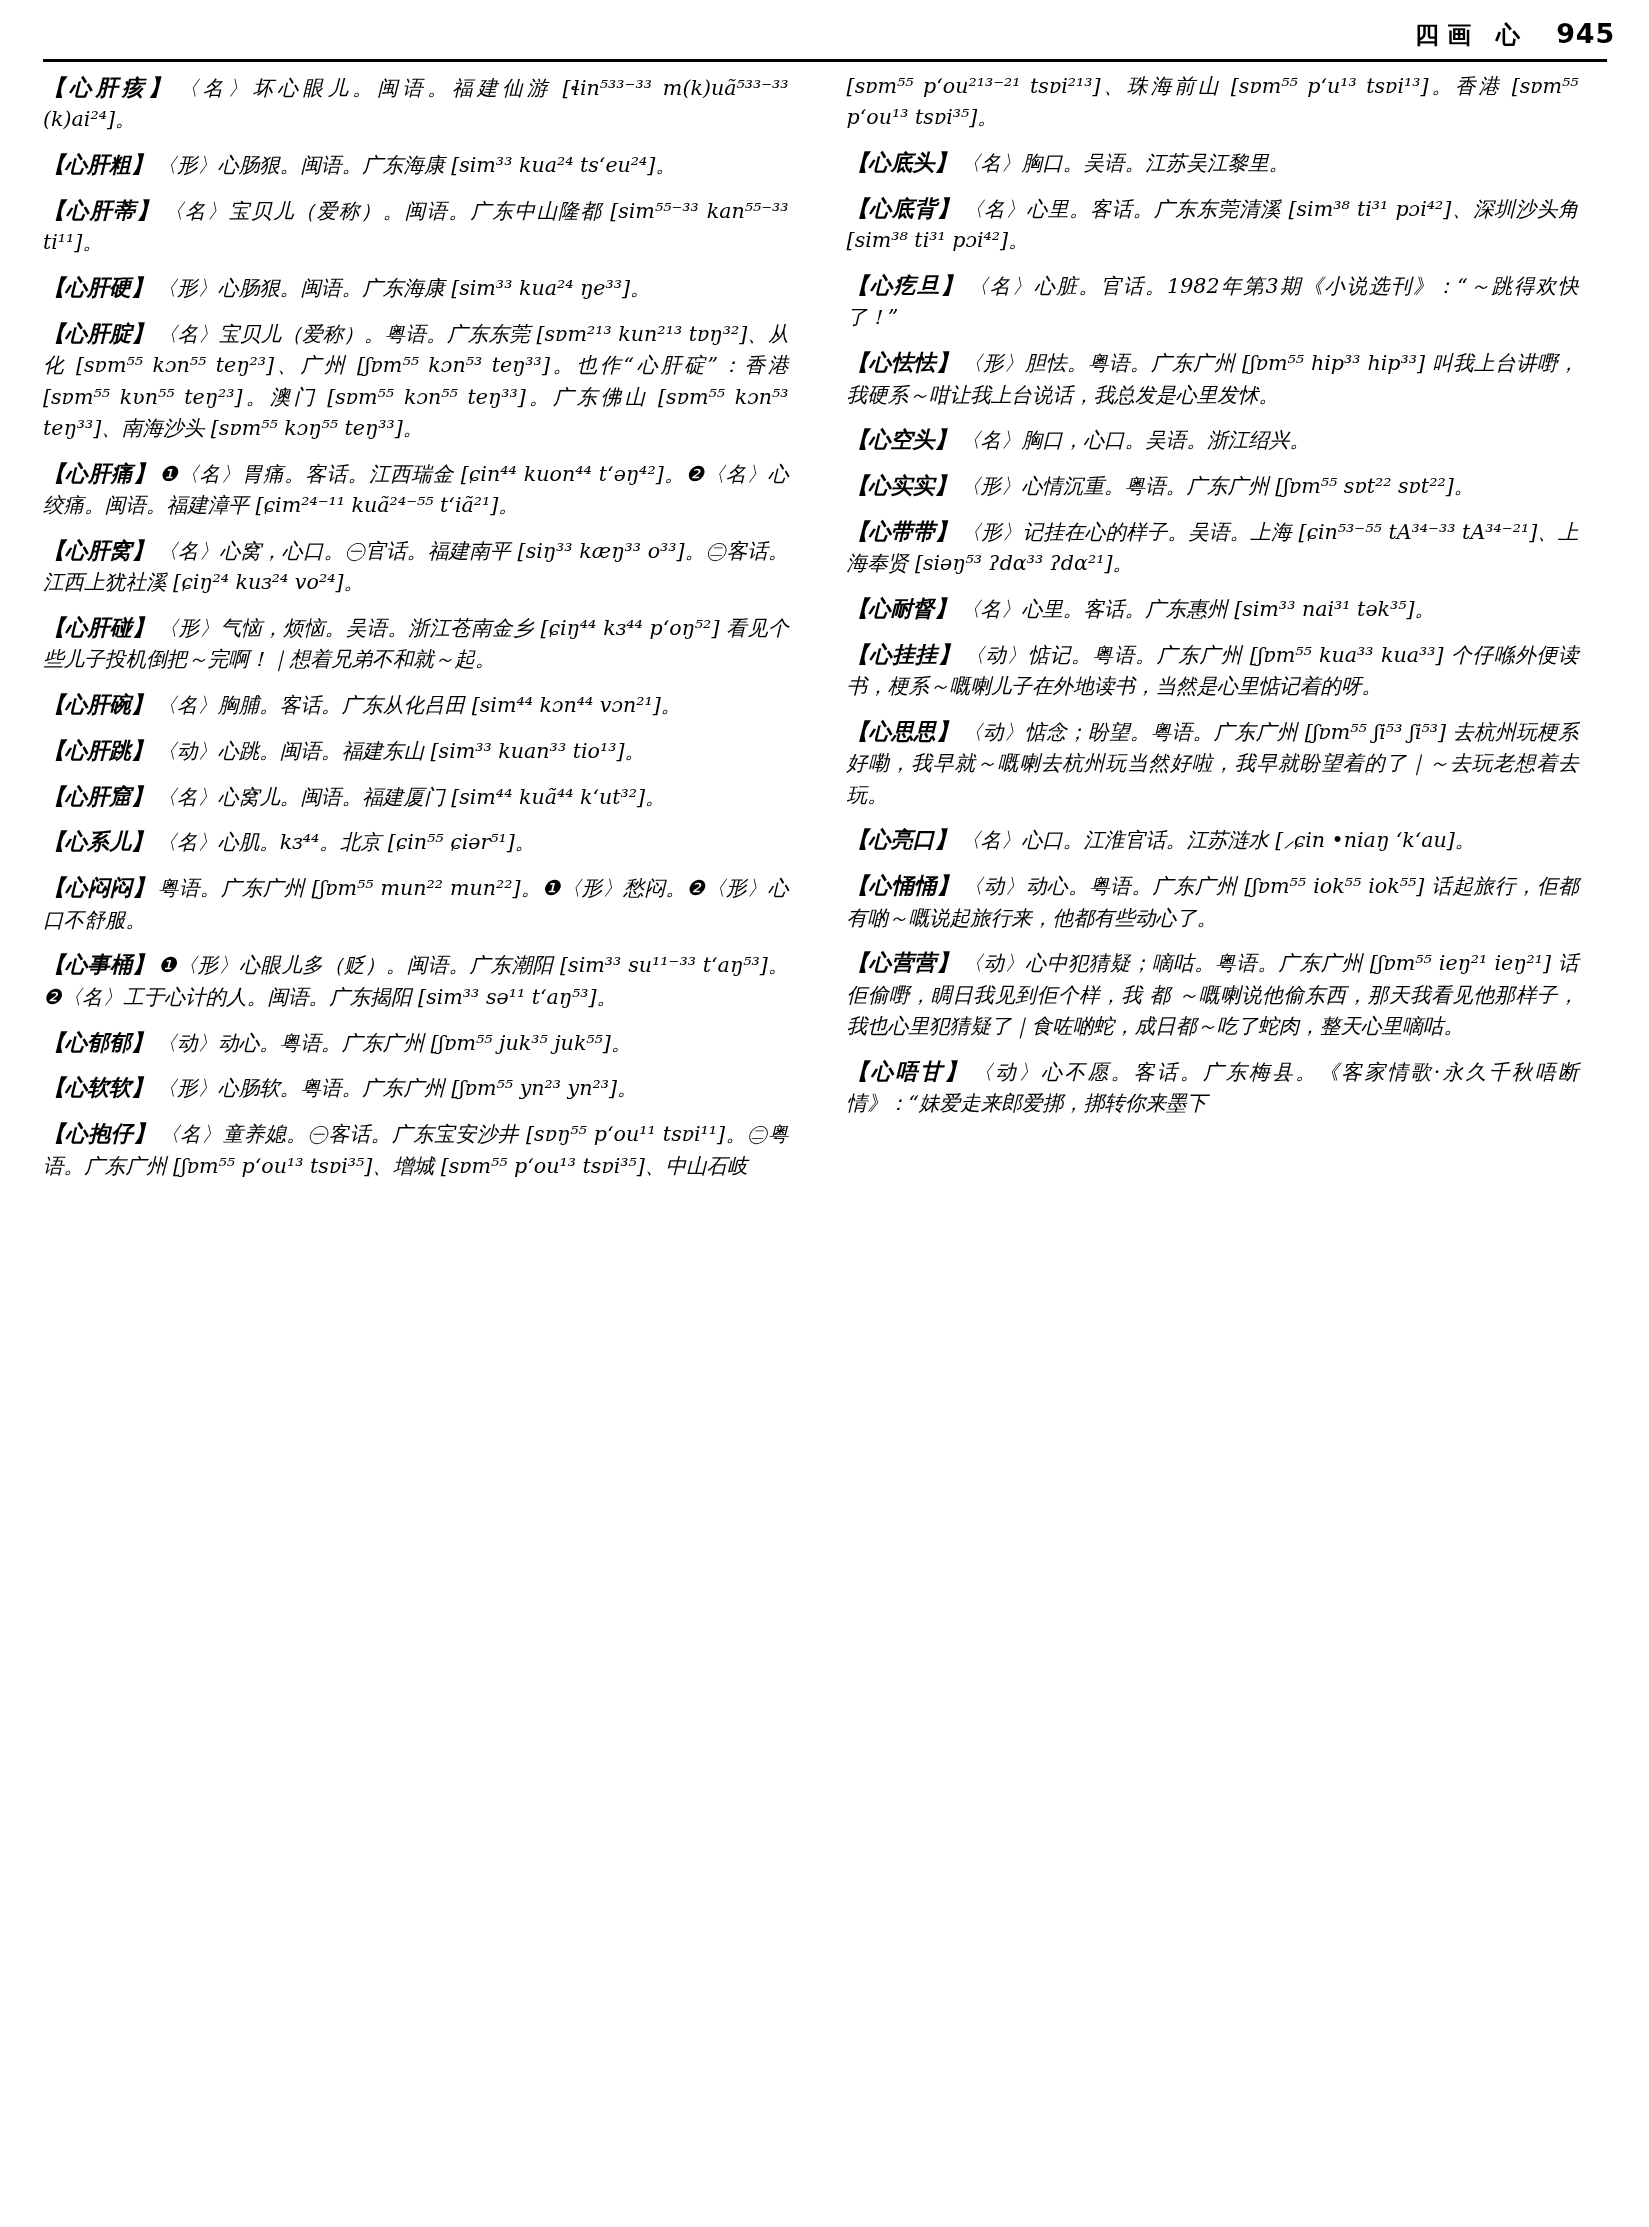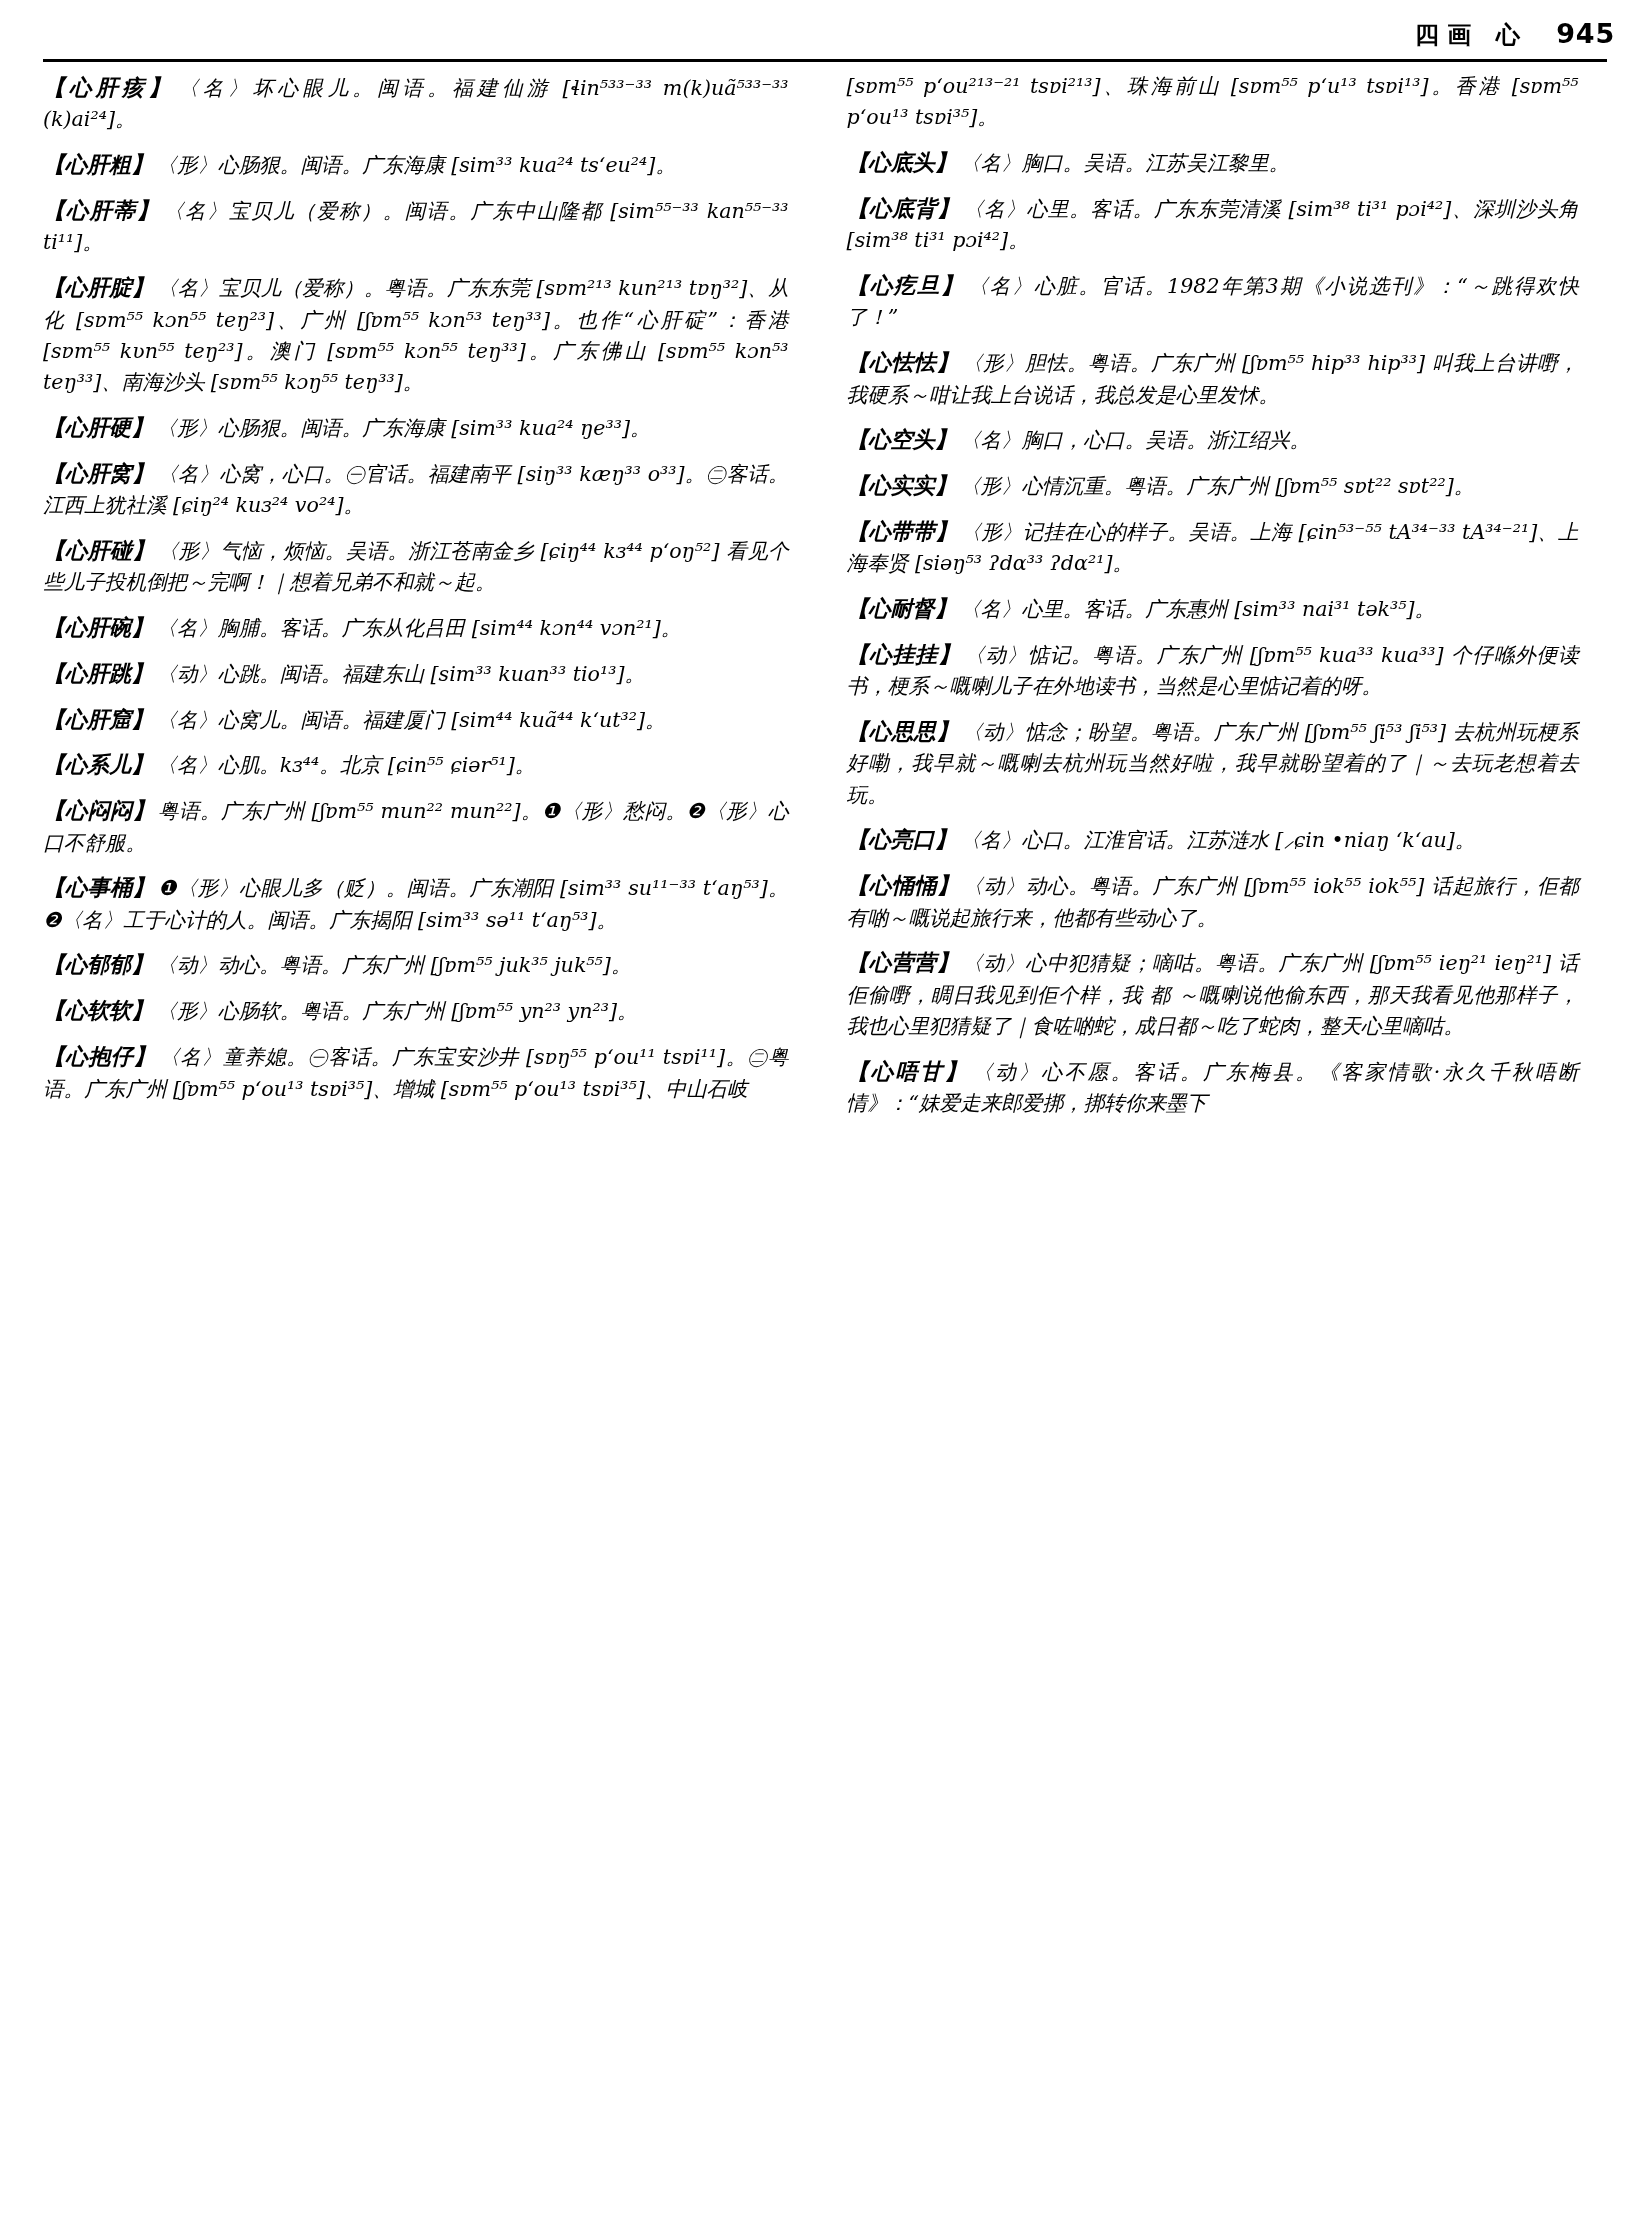--- a/index.html
+++ b/index.html
@@ -99,22 +99,23 @@
     <span class="hdr-label">四画 心</span>
     <span class="hdr-page">945</span>
   </div>
   <div class="rule-top"></div>
 
   <div class="cols">
     <div class="col left" id="col0">
         <div class="entry"><span class="headword">【心肝痎】</span><span class="body">〈名〉坏心眼儿。闽语。福建仙游 [ɬin⁵³³⁻³³ m(k)uã⁵³³⁻³³ (k)ai²⁴]。</span></div>
         <div class="entry"><span class="headword">【心肝粗】</span><span class="body">〈形〉心肠狠。闽语。广东海康 [sim³³ kua²⁴ tsʻeu²⁴]。</span></div>
         <div class="entry"><span class="headword">【心肝蒂】</span><span class="body">〈名〉宝贝儿（爱称）。闽语。广东中山隆都 [sim⁵⁵⁻³³ kan⁵⁵⁻³³ ti¹¹]。</span></div>
+        <div class="entry"><span class="headword">【心肝硬】</span><span class="body">〈形〉心肠狠。闽语。广东海康 [sim³³ kua²⁴ ŋe³³]。</span></div>
         <div class="entry"><span class="headword">【心肝腚】</span><span class="body">〈名〉宝贝儿（爱称）。粤语。广东东莞 [sɐm²¹³ kun²¹³ tɐŋ³²]、从化 [sɐm⁵⁵ kɔn⁵⁵ teŋ²³]、广州 [ʃɐm⁵⁵ kɔn⁵³ teŋ³³]。也作“心肝碇”：香港 [sɐm⁵⁵ kʋn⁵⁵ teŋ²³]。澳门 [sɐm⁵⁵ kɔn⁵⁵ teŋ³³]。广东佛山 [sɐm⁵⁵ kɔn⁵³ teŋ³³]、南海沙头 [sɐm⁵⁵ kɔŋ⁵⁵ teŋ³³]。</span></div>
-        <div class="entry"><span class="headword">【心肝硬】</span><span class="body">〈形〉心肠狠。闽语。广东海康 [sim³³ kua²⁴ ŋe³³]。</span></div>
+        <div class="entry"><span class="headword">【心肝痛】</span><span class="body">❶〈名〉胃痛。客话。江西瑞金 [ɕin⁴⁴ kuon⁴⁴ tʻəŋ⁴²]。❷〈名〉心绞痛。闽语。福建漳平 [ɕim²⁴⁻¹¹ kuã²⁴⁻⁵⁵ tʻiã²¹]。</span></div>
         <div class="entry"><span class="headword">【心肝窝】</span><span class="body">〈名〉心窝，心口。㊀官话。福建南平 [siŋ³³ kæŋ³³ o³³]。㊁客话。江西上犹社溪 [ɕiŋ²⁴ kuɜ²⁴ vo²⁴]。</span></div>
         <div class="entry"><span class="headword">【心肝碰】</span><span class="body">〈形〉气恼，烦恼。吴语。浙江苍南金乡 [ɕiŋ⁴⁴ kɜ⁴⁴ pʻoŋ⁵²] 看见个些儿子投机倒把～完啊！｜想着兄弟不和就～起。</span></div>
         <div class="entry"><span class="headword">【心肝碗】</span><span class="body">〈名〉胸脯。客话。广东从化吕田 [sim⁴⁴ kɔn⁴⁴ vɔn²¹]。</span></div>
         <div class="entry"><span class="headword">【心肝跳】</span><span class="body">〈动〉心跳。闽语。福建东山 [sim³³ kuan³³ tio¹³]。</span></div>
         <div class="entry"><span class="headword">【心肝窟】</span><span class="body">〈名〉心窝儿。闽语。福建厦门 [sim⁴⁴ kuã⁴⁴ kʻut³²]。</span></div>
         <div class="entry"><span class="headword">【心系儿】</span><span class="body">〈名〉心肌。kɜ⁴⁴。北京 [ɕin⁵⁵ ɕiər⁵¹]。</span></div>
         <div class="entry"><span class="headword">【心闷闷】</span><span class="body">粤语。广东广州 [ʃɐm⁵⁵ mun²² mun²²]。❶〈形〉愁闷。❷〈形〉心口不舒服。</span></div>
         <div class="entry"><span class="headword">【心事桶】</span><span class="body">❶〈形〉心眼儿多（贬）。闽语。广东潮阳 [sim³³ su¹¹⁻³³ tʻaŋ⁵³]。❷〈名〉工于心计的人。闽语。广东揭阳 [sim³³ sə¹¹ tʻaŋ⁵³]。</span></div>
         <div class="entry"><span class="headword">【心郁郁】</span><span class="body">〈动〉动心。粤语。广东广州 [ʃɐm⁵⁵ juk³⁵ juk⁵⁵]。</span></div>
         <div class="entry"><span class="headword">【心软软】</span><span class="body">〈形〉心肠软。粤语。广东广州 [ʃɐm⁵⁵ yn²³ yn²³]。</span></div>

